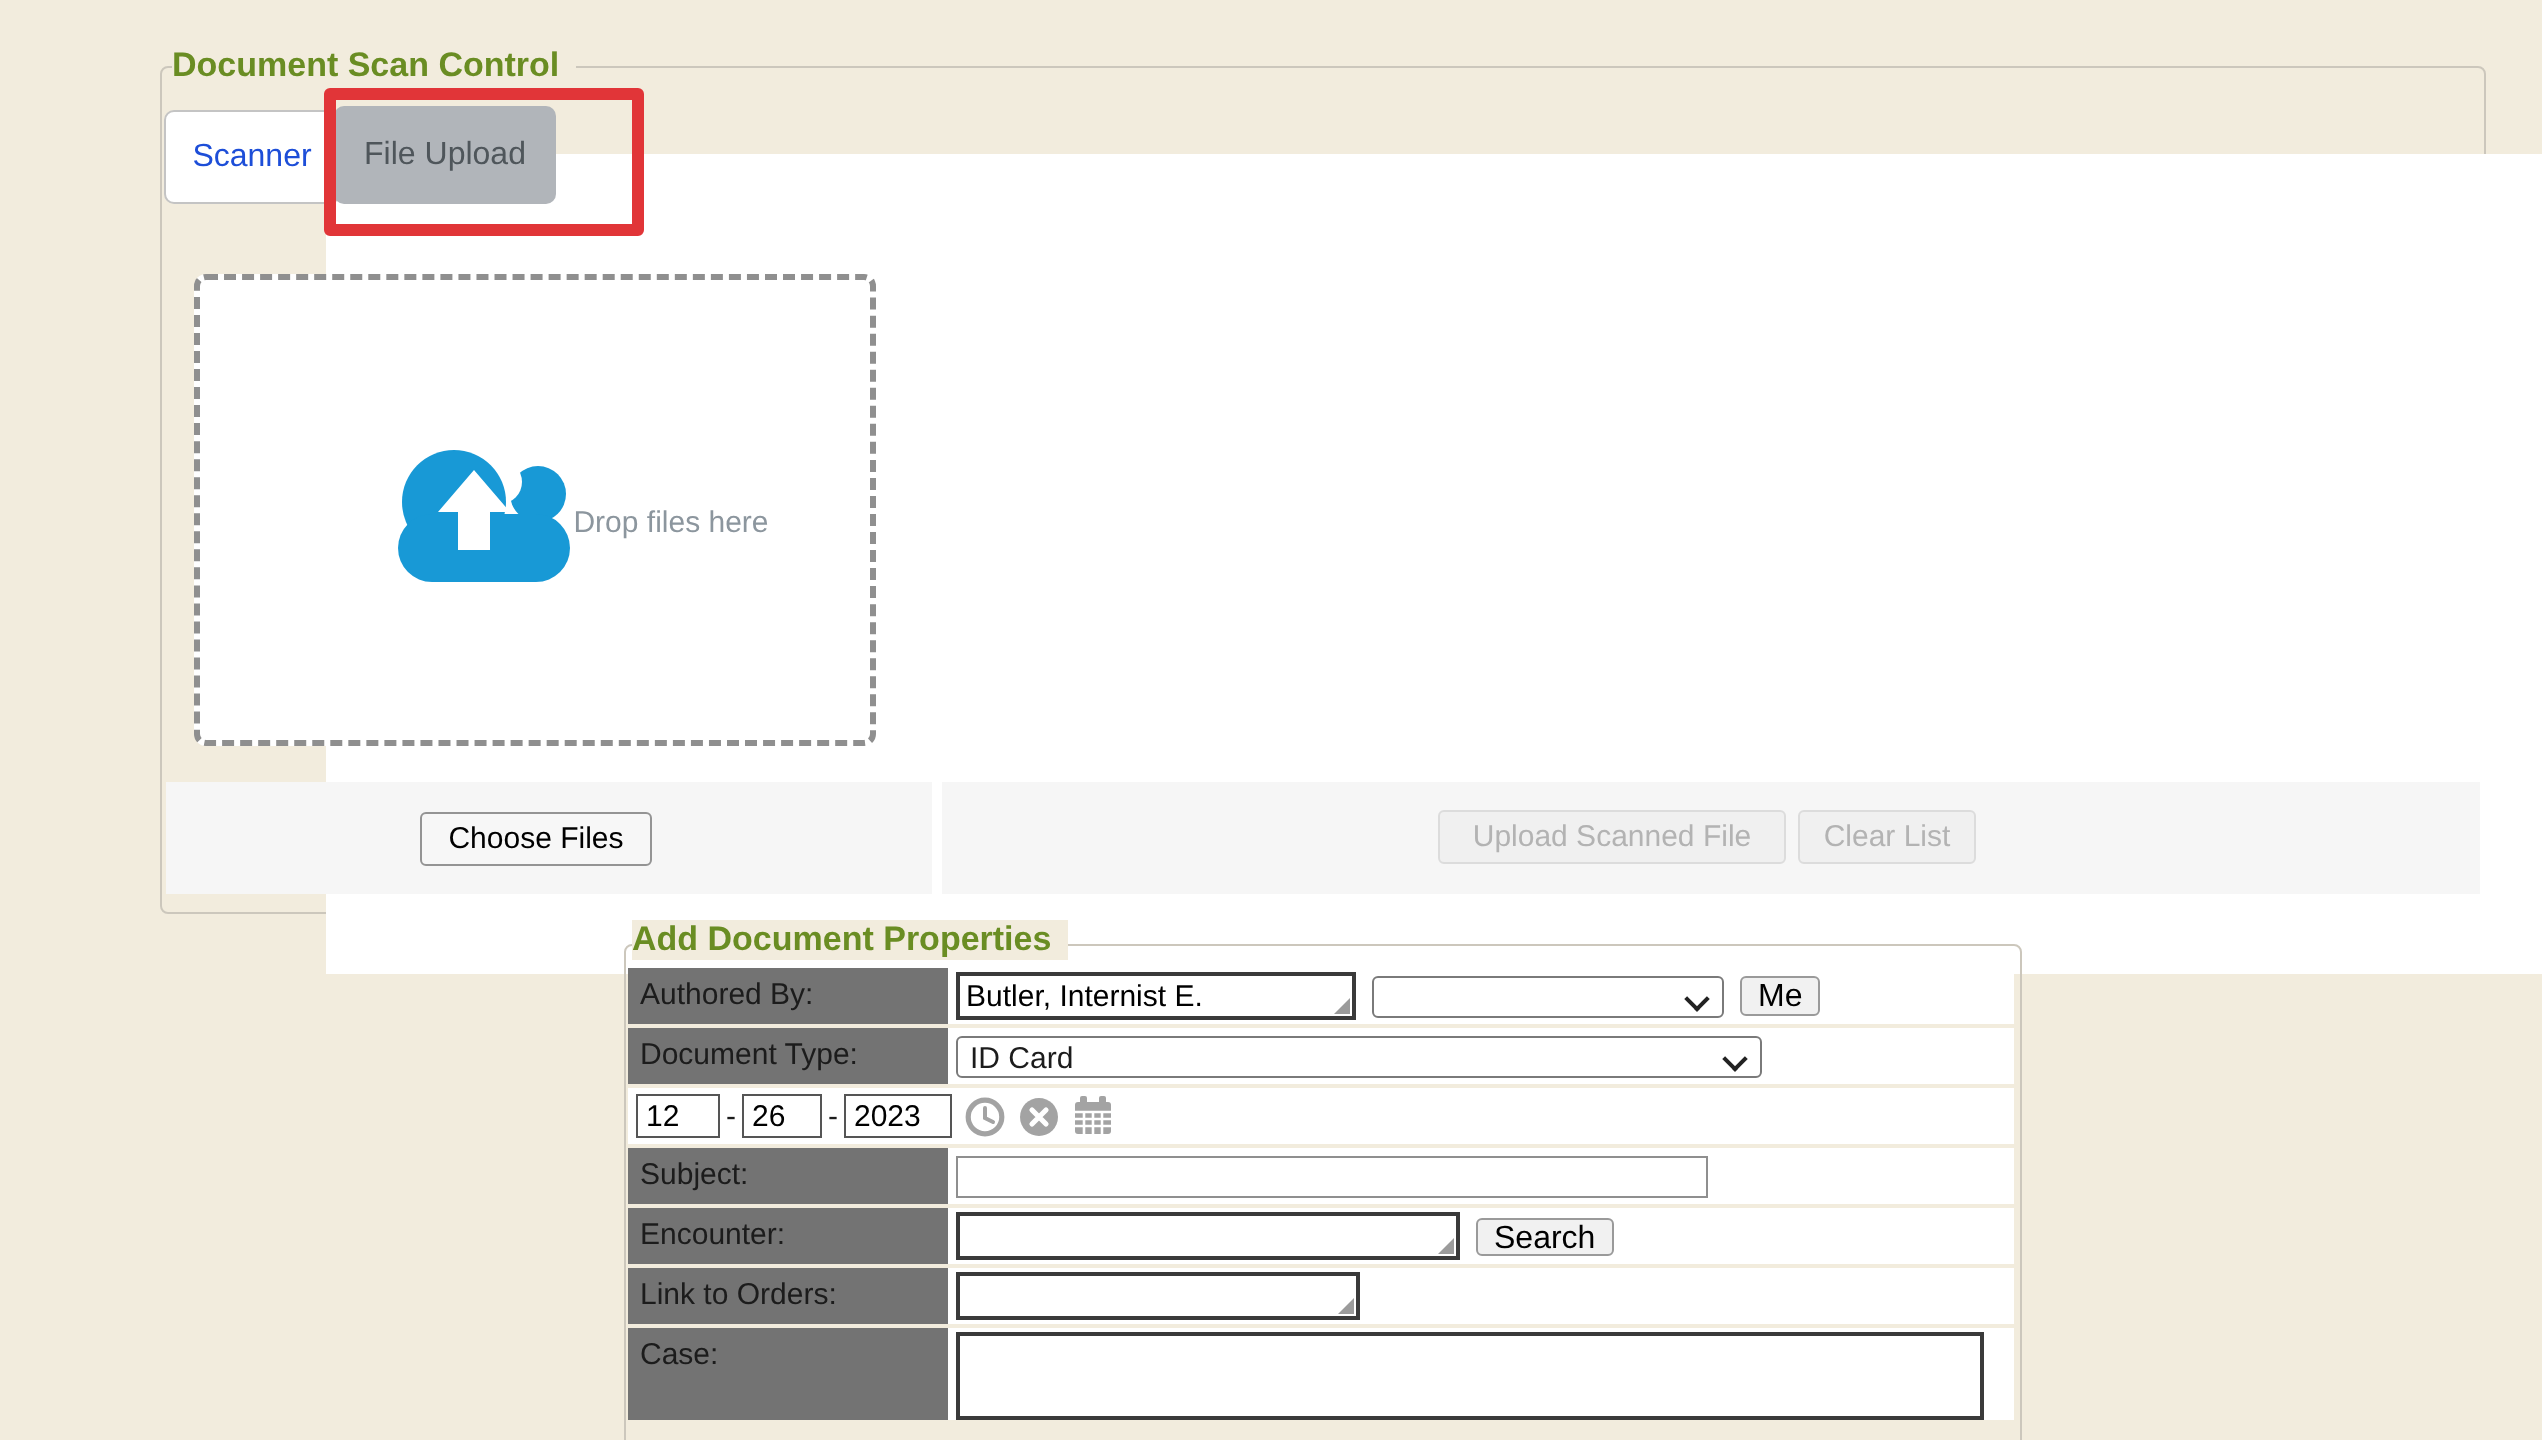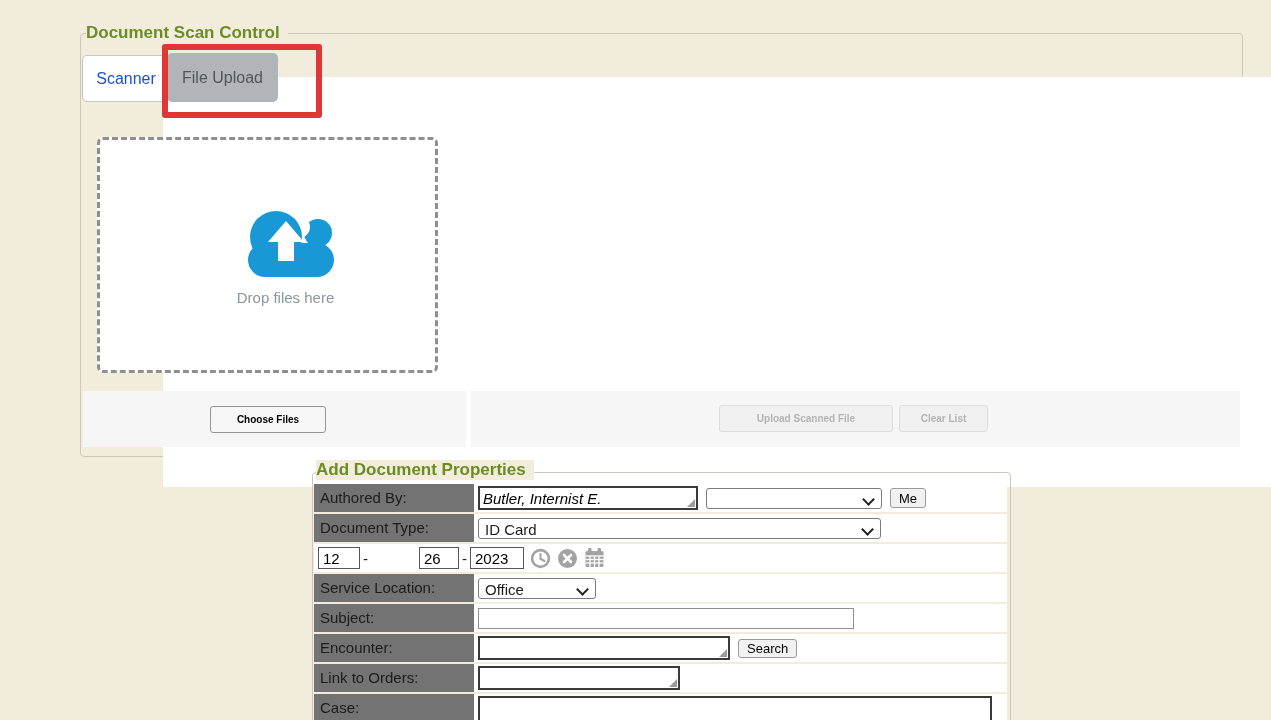--- a/index.html
+++ b/index.html
@@ -25,31 +25,31 @@
   .tab-scanner{left:82px; top:55px; width:86px; height:45px; line-height:45px;
     background:#ffffff; border:1px solid #c4c4c4; color:#1d4ed8;}
   .tab-fileupload{left:167px; top:53px; width:111px; height:49px; line-height:49px;
     background:#b1b5ba; color:#4f565b;}
   .redbox{position:absolute; left:162px; top:44px; width:160px; height:74px;
     border:6px solid #e13538; border-radius:3px; z-index:5; box-sizing:border-box;}
   
   .dropzone{
     position:absolute; left:97px; top:137px; width:341px; height:236px; box-sizing:border-box;
     border:3px dashed #8f8f8f; border-radius:6px; background:#fff; z-index:2;
-    display:flex; flex-direction:column; align-items:center; justify-content:center;padding-left:36px;
+    display:flex; flex-direction:row; align-items:center; justify-content:center;padding-left:36px;
   }
   .dropzone .hint{margin-top:12px; font-size:15px; color:#8c969e;}
   
   .bar{position:absolute; background:#f6f6f6; z-index:2;}
   .bar-left{left:83px; top:391px; width:383px; height:56px;}
   .bar-right{left:471px; top:391px; width:769px; height:56px;}
   .btn{
     box-sizing:border-box; font-family:"Liberation Sans",sans-serif;
     background:#f7f7f7; border:1px solid #949494; border-radius:3px;
-    font-size:10px; color:#000; cursor:pointer;font-weight:bold;
+    font-size:15px; color:#000; cursor:pointer;
   }
   .btn-choose{position:absolute; left:210px; top:406px; width:116px; height:27px; z-index:3;}
   .btn-disabled{
     background:#f0f0f0; border:1px solid #dcdcdc; color:#b3b3b3; cursor:default;
   }
   .btn-upload{position:absolute; left:719px; top:405px; width:174px; height:27px; z-index:3;}
   .btn-clear{position:absolute; left:899px; top:405px; width:89px; height:27px; z-index:3;}
   
   .rows{position:absolute; left:314px; top:484px; width:693px; z-index:2;}
   .row{display:flex; height:28px; margin-bottom:2px;}
@@ -68,21 +68,21 @@
   .grip{position:absolute; right:3px; bottom:3px; width:0; height:0;
     border-style:solid; border-width:0 0 8px 8px;
     border-color:transparent transparent #9b9b9b transparent;}
   .sel{position:relative; height:21px; background:#fff; border:1px solid #7a7a7a;
     border-radius:3px; box-sizing:border-box; font-size:15px; cursor:pointer;}
   .sel .txt{display:block; line-height:22px; padding:0 24px 0 6px; white-space:nowrap; overflow:hidden;}
   .chev{position:absolute; right:8px; top:6px; width:7px; height:7px;
     border:solid #222; border-width:0 0 2.4px 2.4px; transform:rotate(-45deg);}
   .btn-small{
     box-sizing:border-box; background:#f1f1f1; border:1px solid #9a9a9a; border-radius:3px;
-    font-size:13px; color:#000; height:20px; padding:1px 8px; cursor:pointer;
+    font-size:16px; color:#000; height:20px; padding:1px 8px; cursor:pointer;
     font-family:"Liberation Sans",sans-serif;
     text-align:right;
   }
   .dash{margin:0 3px; font-size:15px;}
   .icon{display:inline-block; line-height:0; margin-left:6px; cursor:pointer;}
   .sep-gap{width:8px; flex:0 0 8px;}
 </style>
 </head>
 <body>
 
@@ -118,21 +118,21 @@
 
   <div class="frame frame2"></div>
   <div class="legend legend2">Add Document Properties</div>
 
   <div class="rows">
 
     <div class="row">
       <div class="cell-label">Authored By:</div>
       <div class="cell-content">
         <span class="gripwrap">
-          <input class="inp-dark" style="width: 220px; font-style: italic;" value="Butler, Internist E.">
+          <input class="inp-dark" style="width: 200px;" value="Butler, Internist E.">
           <span class="grip"></span>
         </span>
         <span class="sep-gap"></span>
         <div class="sel" style="width:176px;">
           <span class="txt"></span>
           <span class="chev"></span>
         </div>
         <span class="sep-gap"></span>
         <button class="btn-small">Me</button>
       </div>
@@ -145,21 +145,21 @@
           <span class="txt">ID Card</span>
           <span class="chev"></span>
         </div>
       </div>
     </div>
 
     <div class="row">
       <div class="cell-content">
         <input class="inp-date" style="width: 42px;" value="12">
         <span class="dash">-</span>
-        <input class="inp-date" style="width: 40px; margin-left: 48px;" value="26">
+        <input class="inp-date" style="width: 40px;" value="26">
         <span class="dash">-</span>
         <input class="inp-date" style="width: 54px;" value="2023">
         <span class="icon">
           <svg width="21" height="21" viewBox="0 0 21 21">
             <circle cx="10.5" cy="10.5" r="8.4" fill="none" stroke="#a3a3a3" stroke-width="2.6"></circle>
             <path d="M10.5 6v5l4 2" fill="none" stroke="#a3a3a3" stroke-width="2" stroke-linecap="round"></path>
           </svg>
         </span>
         <span class="icon">
           <svg width="21" height="21" viewBox="0 0 21 21">
@@ -178,29 +178,20 @@
               <line x1="1.5" y1="15" x2="19.5" y2="15"></line>
               <line x1="6" y1="8" x2="6" y2="19"></line>
               <line x1="10.5" y1="8" x2="10.5" y2="19"></line>
               <line x1="15" y1="8" x2="15" y2="19"></line>
             </g>
           </svg>
         </span>
       </div>
     </div>
 
-    <div class="row">
-      <div class="cell-label">Service Location:</div>
-      <div class="cell-content">
-        <div class="sel" style="width:118px;">
-          <span class="txt">Office</span>
-          <span class="chev"></span>
-        </div>
-      </div>
-    </div>
 
     <div class="row">
       <div class="cell-label">Subject:</div>
       <div class="cell-content">
         <input class="inp-plain" style="width: 376px;" value="">
       </div>
     </div>
 
     <div class="row">
       <div class="cell-label">Encounter:</div>

